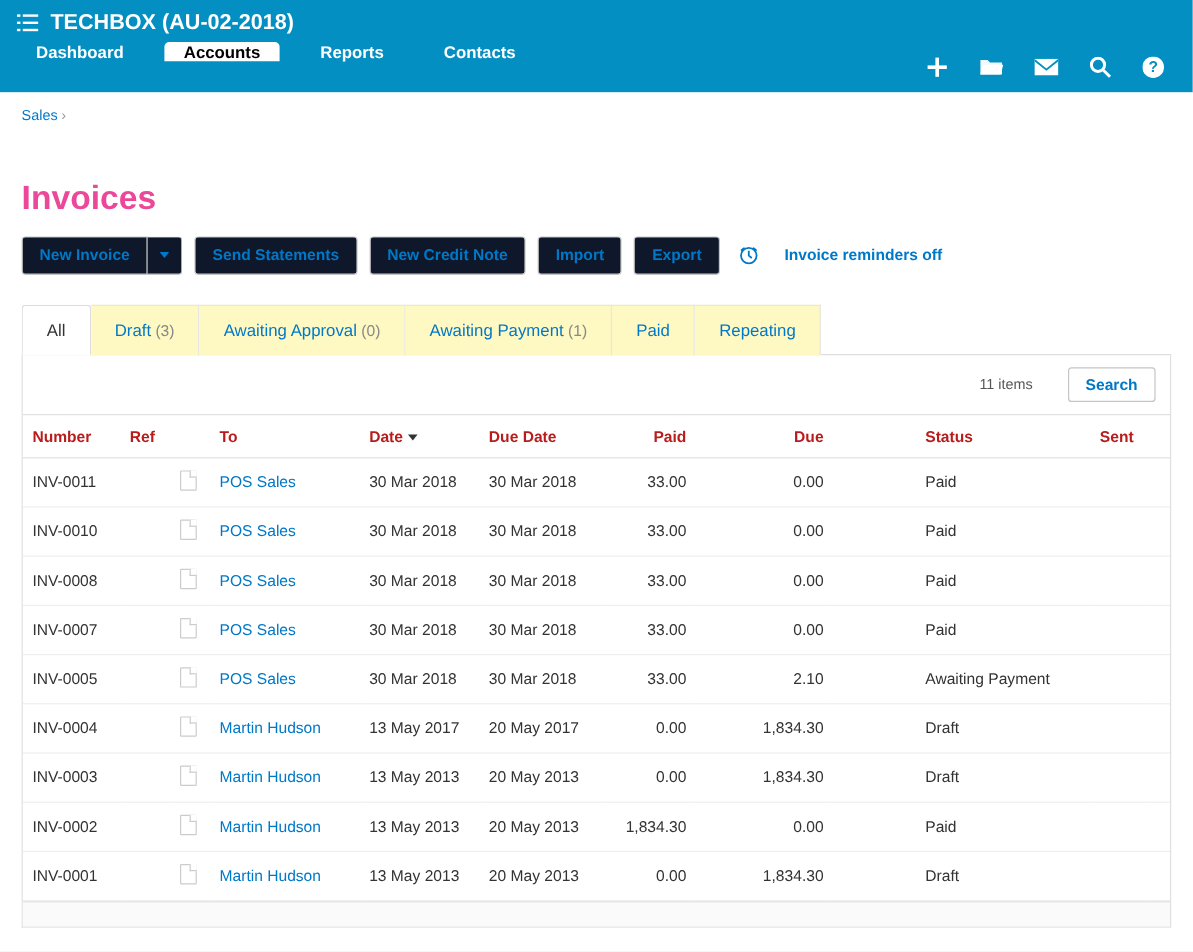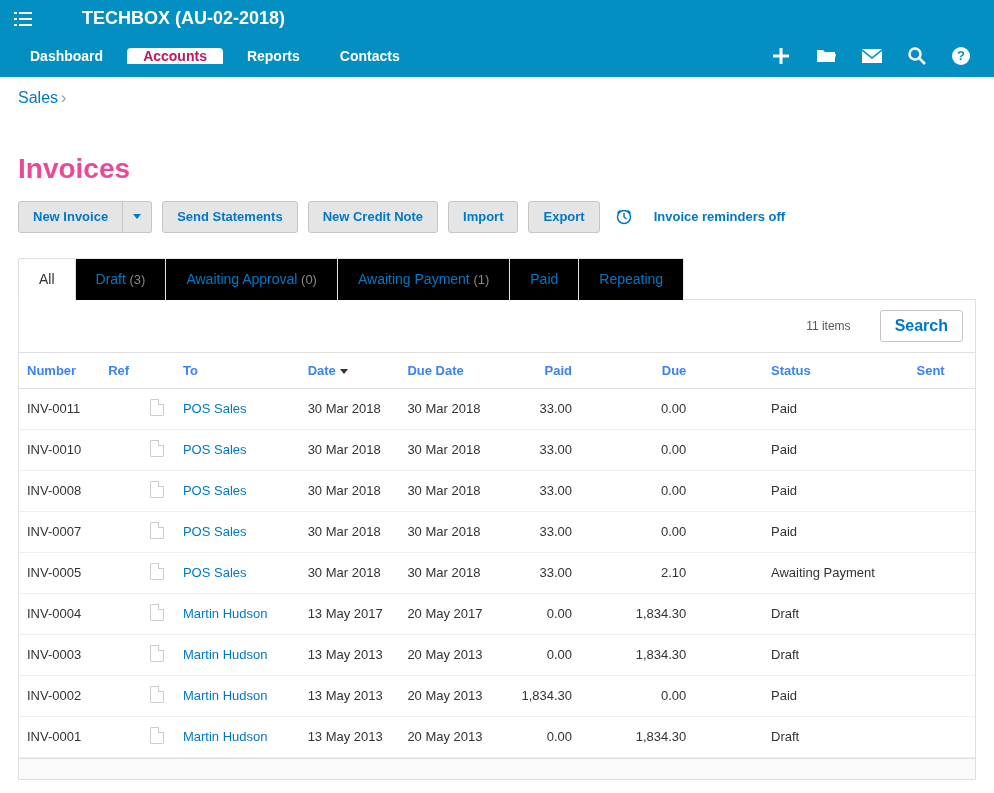--- a/index.html
+++ b/index.html
@@ -11,96 +11,95 @@
     width: 994px;
   }
   .header {
     background: #048fc2;
     color: #fff;
   }
   .header-top {
     display: flex;
     align-items: center;
     padding: 8px 14px 6px 14px;
-    gap: 40px;
   }
   .menu-icon {
     margin-right: 10px;
     display:inline-flex;
   }
   .org-name {
     font-size: 18px;
     font-weight: 700;
     color: #fff;
   }
   .nav-row {
     display: flex;
     align-items: stretch;
     padding: 0 14px;
     height: 42px;
   }
   .nav-tabs {
     display: flex;
-    align-items: center;
-    gap: 8px;
+    align-items: flex-start;
+    gap: 18px;
   }
   .nav-tab {
     display: flex;
     align-items: center;
     padding: 0 16px;
     font-size: 14px;
     font-weight: 600;
     color: #fff;
     cursor: pointer;
     border-top-left-radius: 4px;
     border-top-right-radius: 4px;
   }
   .nav-tab.active {
     background: #fff;
-    color: #be185d;
+    color: #000000;
   }
   .nav-right {
     margin-left: auto;
     display: flex;
     align-items: center;
     gap: 26px;
     padding-right: 10px;
   }
   .nav-right .icon-btn {
     cursor: pointer;
     display:flex;
     align-items:center;
   }
   .page-body {
     padding: 12px 18px 20px 18px;
     background: #fff;
     border-bottom: 1px solid #e6e6e6;
   }
   .breadcrumb {
-    font-size: 16px;
+    font-size: 12px;
     color: #0078c8;
     margin-bottom: 2px;
   }
   .breadcrumb a { color: #0078c8; text-decoration: none; }
   .breadcrumb .sep { color: #999; margin-left:3px;}
   .page-title {
     font-size: 28px;
     font-weight: 700;
     color: #ec4899;
     margin-bottom: 16px;
     margin-top: 46px;
   }
   .action-row {
     display: flex;
     align-items: center;
     gap: 10px;
     margin-bottom: 24px;
   }
   .btn {
-    background: #e5e5e5;
+    background: #0f172a;
     border: 1px solid #c5c5c5;
     border-radius: 3px;
     padding: 7px 14px;
     font-size: 13px;
     color: #0078c8;
     font-weight: 600;
     cursor: pointer;
     line-height: 1.2;
     text-align: center;
   }
@@ -126,21 +125,21 @@
   }
   .filter-tab {
     padding: 12px 20px;
     font-size: 14px;
     color: #0078c8;
     cursor: pointer;
     border: 1px solid transparent;
     border-bottom: none;
     position: relative;
     top: 1px;
-    background: #000000;
+    background: #fef9c3;
     border-color: #e6e6e6;
     border-left: none;
   }
   .filter-tab:first-child { border-left: 1px solid #e6e6e6; }
   .filter-tab.active {
     background: #fff;
     color: #333;
     border: 1px solid #ddd;
     border-bottom: 1px solid #fff;
     border-top-left-radius: 3px;
@@ -160,34 +159,34 @@
     gap: 29px;
     border-bottom: 1px solid #e0e0e0;
   }
   .item-count { font-size: 12px; color: #555; }
   .search-btn {
     border: 1px solid #c5c5c5;
     border-radius: 3px;
     padding: 6px 14px;
     color: #0078c8;
     font-weight: 600;
-    font-size: 16px;
+    font-size: 13px;
     background: #fff;
     cursor: pointer;
   }
   table.data {
     width: 100%;
     border-collapse: collapse;
     table-layout: fixed;
   }
   table.data th {
     text-align: left;
     font-size: 13px;
     font-weight: 600;
-    color: #3b82f6;
+    color: #b91c1c;
     padding: 10px 6px;
     border-bottom: 1px solid #e0e0e0;
     cursor: pointer;
     white-space: nowrap;
   }
   table.data th.right, table.data td.right { text-align: right; }
   table.data td {
     padding: 10px 6px;
     font-size: 13px;
     color: #333;

